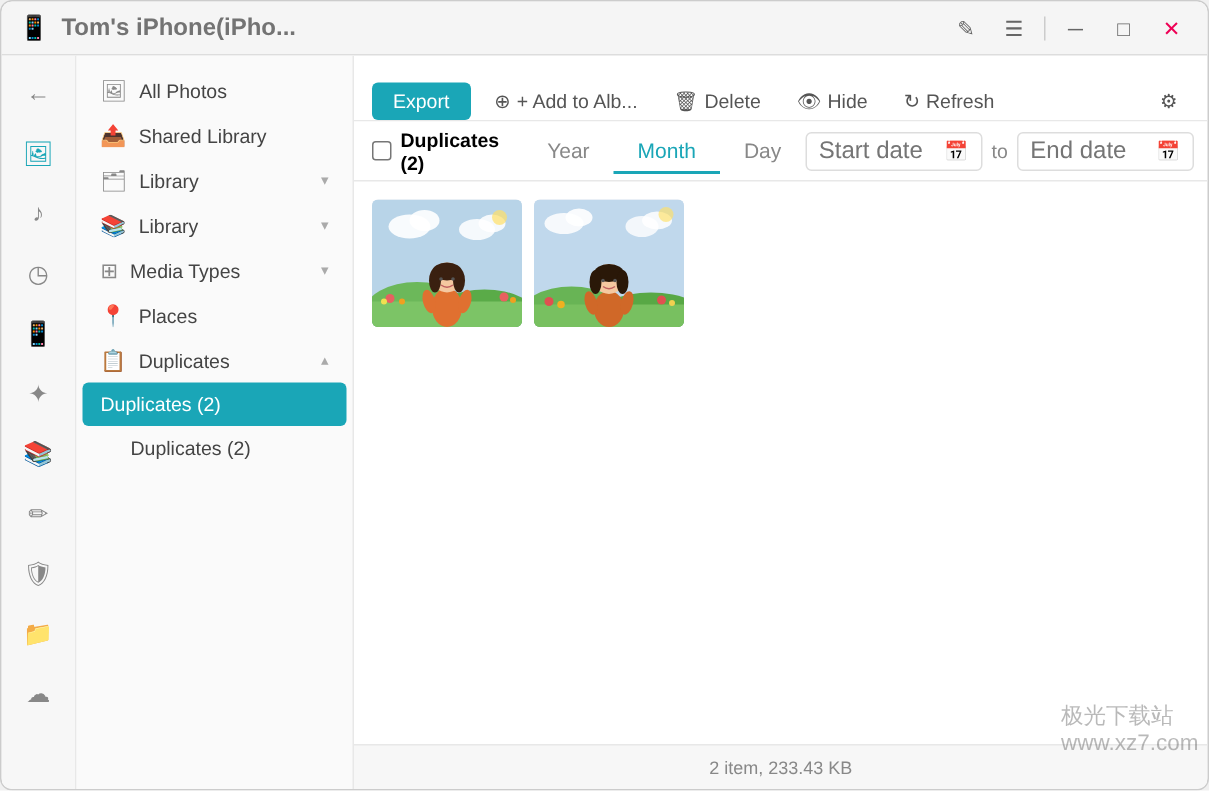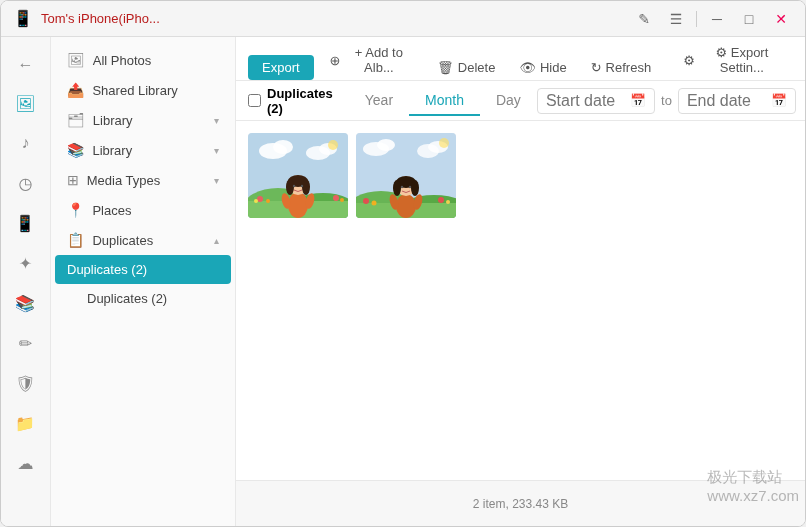--- a/index.html
+++ b/index.html
@@ -31,22 +31,23 @@
       padding: 0 12px;
       justify-content: space-between;
       flex-shrink: 0;
     }
     .titlebar-left {
       display: flex;
       align-items: center;
       gap: 8px;
     }
     .titlebar-title {
-      font-size: 13px;
-      color: #b91c1c;
+      font-size: 16px;
+      color: #737373;
+      font-weight: bold;
     }
     .titlebar-controls {
       display: flex;
       align-items: center;
       gap: 8px;
     }
     .titlebar-btn {
       width: 24px;
       height: 24px;
       display: flex;
@@ -257,21 +258,21 @@
       position: relative;
       cursor: pointer;
     }
     
     .photo-thumb svg {
       width: 100%;
       height: 100%;
     }
     
     .statusbar {
-      height: 46px;
+      height: 30px;
       background: #f7f7f7;
       border-top: 1px solid #e8e8e8;
       display: flex;
       align-items: center;
       justify-content: center;
       font-size: 12px;
       color: #888;
       flex-shrink: 0;
     }
     
@@ -377,21 +378,20 @@
           <span>👁</span>
           <span>Hide</span>
         </button>
         <button class="btn-toolbar">
           <span>↻</span>
           <span>Refresh</span>
         </button>
         <div class="toolbar-sep"></div>
         <button class="btn-export-settings">
           <span>⚙</span>
-          <span>⚙ Export Settin...</span>
         </button>
       </div>
 
       <div class="filter-bar">
         <div class="filter-checkbox">
           <input type="checkbox" style="">
           <span style="font-weight:600">Duplicates (2)</span>
         </div>
         <div class="filter-tab">
           <span>Year</span>

